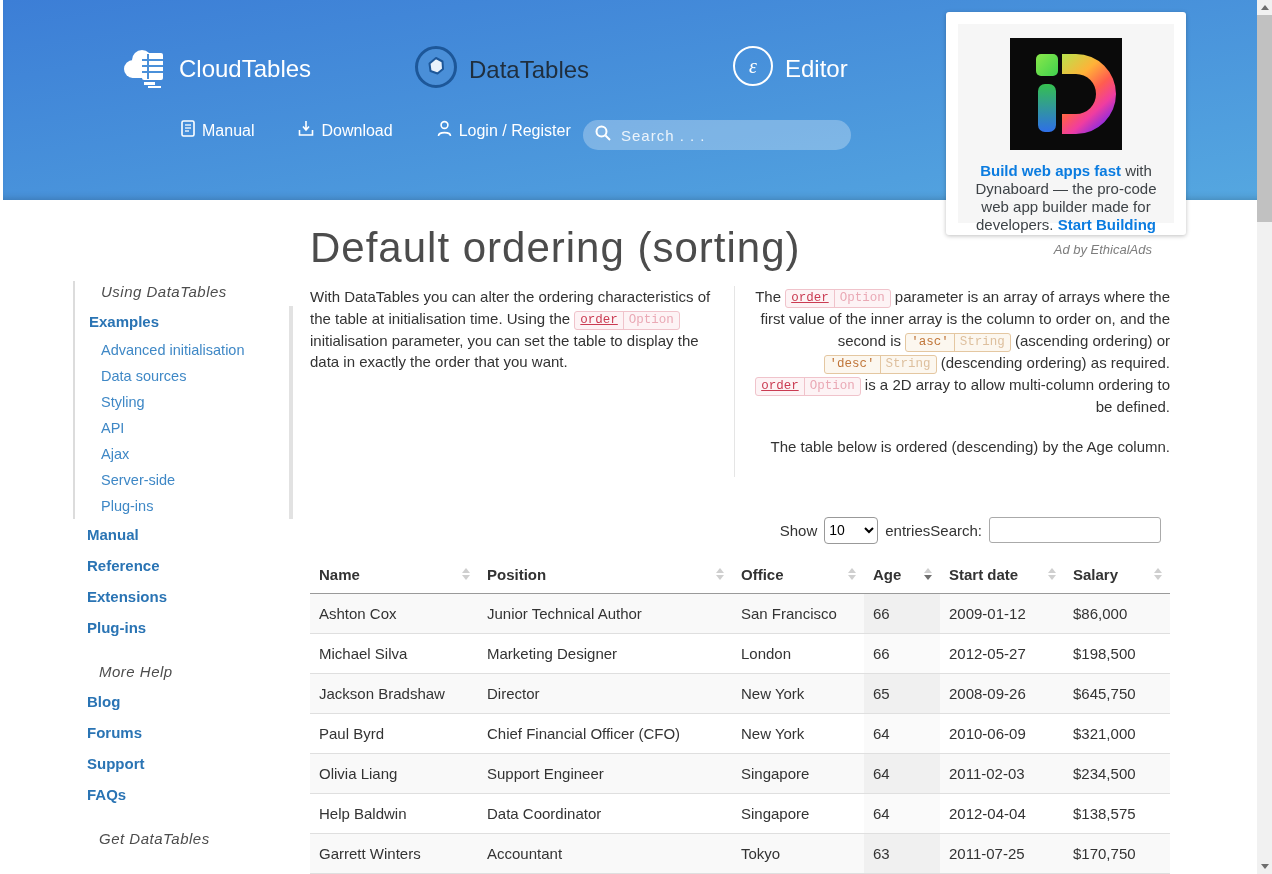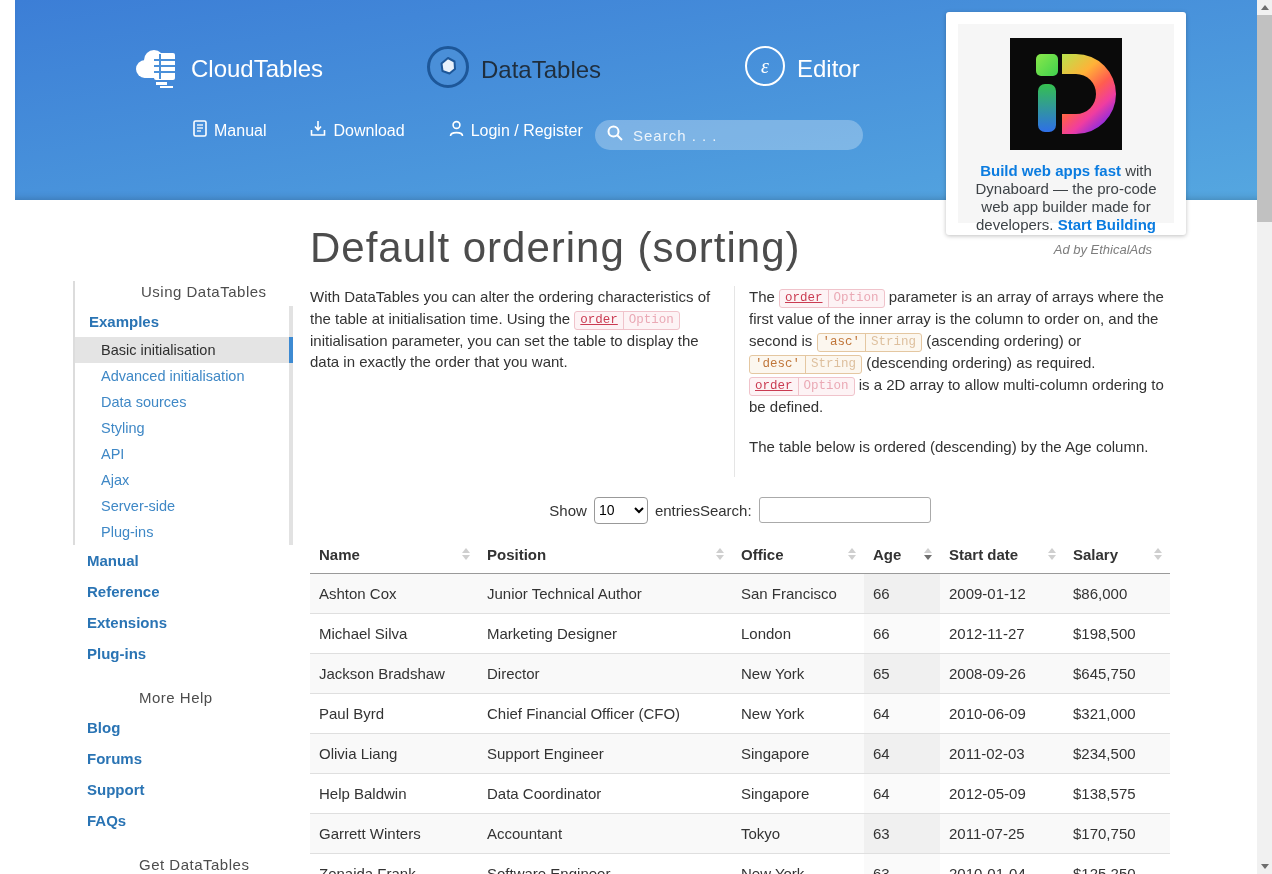--- a/index.html
+++ b/index.html
@@ -11,21 +11,21 @@
   .page-scrollbar { position:absolute; right:0; top:0; width:15px; height:874px;
     background:#f1f1f1; z-index:60; }
   .sb-btn { position:absolute; left:0; width:15px; height:15px; display:flex;
     align-items:center; justify-content:center; background:#f1f1f1; }
   .sb-btn.up { top:0; } .sb-btn.down { bottom:0; }
   .tri-u { width:0; height:0; border-left:4px solid transparent; border-right:4px solid transparent; border-bottom:5px solid #6e6e6e; }
   .tri-d { width:0; height:0; border-left:4px solid transparent; border-right:4px solid transparent; border-top:5px solid #6e6e6e; }
   .sb-thumb { position:absolute; left:0; top:15px; width:15px; height:207px; background:#c1c1c1; }
 
   
-  .header { position:absolute; left:15px; top:0; width:1257px; height:200px;
+  .header { position:absolute; left:3px; top:0; width:1257px; height:200px;
     background:linear-gradient(to bottom right,#3c7ed6,#55a7e0);
     box-shadow: inset 0 -6px 8px -6px rgba(0,0,0,.25); color:#fff; }
   .brand { position:absolute; display:flex; align-items:center; gap:10px; font-size:24px; }
   .brand-cloudtables { left:118px; top:44px; color:#fff; }
   .brand-datatables  { left:410px; top:44px; color:#1f2e3d; }
   .brand-editor      { left:728px; top:44px; color:#fff; }
   .nav { position:absolute; left:178px; top:120px; display:flex; align-items:center; gap:44px; }
   .nav-item { display:flex; align-items:center; gap:7px; font-size:16px; color:#fff; cursor:pointer; }
   .search-pill { position:absolute; left:580px; top:120px; width:268px; height:30px;
     border-radius:15px; background:rgba(255,255,255,.28); display:flex; align-items:center; padding:0 12px; gap:8px; }
@@ -38,53 +38,53 @@
     background:#fff; border-radius:3px; box-shadow:0 1px 4px rgba(0,0,0,.25); z-index:40; }
   .ad-inner { position:absolute; inset:12px; background:#f6f6f6; text-align:center; }
   .ad-logo { margin-top:14px; }
   .ad-text { font-size:15px; line-height:18px; color:#3e4347; padding:8px 10px 0 10px; }
   .ad-link { color:#0b7ce0; font-weight:bold; cursor:pointer; }
   .ad-attribution { position:absolute; left:946px; top:242px; width:206px; text-align:right;
     font-size:13px; font-style:italic; color:#7d7d7d; z-index:40; }
 
   
   .sidebar { position:absolute; left:73px; top:281px; width:220px; font-size:15px; }
-  .side-heading { color:#4d4d4d; padding:2px 0 6px 26px; letter-spacing:.5px;margin-left:40px; }
+  .side-heading { font-style:italic; color:#4d4d4d; padding:2px 0 6px 26px; letter-spacing:.5px; }
   .block-a { border-left:2px solid #dcdcdc; }
   .rail-wrap { position:relative; }
   .rail-wrap::after { content:''; position:absolute; right:0; top:0; bottom:0; width:4px; background:#e2e2e2; }
   .side-bold { display:block; color:#2a74b4; font-weight:bold; padding:7px 0 7px 14px; cursor:pointer; }
   .submenu-item { position:relative; display:block; color:#3f88c6; padding:5px 0 5px 26px;
     font-size:14.5px; cursor:pointer; }
   .submenu-item.active { background:#e4e4e4; color:#2f2f2f; }
   .submenu-item.active::after { content:''; position:absolute; right:0; top:0; height:100%; width:4px;
     background:#3d8ad2; z-index:2; }
   .side-section { margin-top:18px; }
 
   
   .main { position:absolute; left:310px; top:224px; width:860px; color:#333; }
   .page-title { font-size:42px; font-weight:100; color:#4c4c4c; margin:0 0 14px 0; letter-spacing:1px; }
   .intro { display:flex; }
   .intro-left { width:424px; padding-right:14px; }
   .col-divider { width:1px; background:#e5e5e5; }
-  .intro-right { flex:1; padding-left:14px; }
+  .intro-right { flex:1; padding-left:14px;text-align:right; }
   .intro p { font-size:15px; line-height:21.5px; margin:0 0 19px 0; }
   .codetag { display:inline-block; border:1px solid; border-radius:3px;
     font-family:"Liberation Mono","DejaVu Sans Mono",monospace; font-size:12.5px; line-height:15px;
     vertical-align:1px; white-space:nowrap; }
   .codetag span { display:inline-block; padding:1px 5px; }
   .codetag .p2 { border-left:1px solid; }
   .codetag.option { border-color:#f0c3cb; background:#fdf3f5; }
   .codetag.option .p1 { color:#ca3b52; text-decoration:underline; }
   .codetag.option .p2 { color:#eaa9b5; border-left-color:#f0c3cb; }
   .codetag.string { border-color:#e4c7a1; background:#fcf7ef; }
   .codetag.string .p1 { color:#c0763a; }
   .codetag.string .p2 { color:#ddbf9d; border-left-color:#e4c7a1; }
 
-  .controls { display:flex; justify-content:center; align-items:center; margin:20px 0 12px 0;
+  .controls { display:flex; justify-content:flex-end; align-items:center; margin:40px 0 12px 0;
     font-size:15px; padding:0 9px; }
   .controls .left, .controls .right { display:flex; align-items:center; gap:7px; }
   .len-select { width:54px; height:27px; border:1px solid #999; border-radius:4px; font-size:14px;
     font-family:"Liberation Sans",sans-serif; background:#fff; }
   .tbl-search { width:172px; height:26px; border:1px solid #aaa; border-radius:3px; padding:0 6px;
     font-size:14px; }
 
   table.dt { width:860px; border-collapse:collapse; font-size:15px; color:#333; table-layout:fixed; }
   table.dt th { text-align:left; font-weight:bold; padding:10px 24px 10px 9px;
     border-bottom:1px solid #9a9a9a; position:relative; cursor:pointer; }
@@ -219,21 +219,20 @@
     </div>
   </div>
   <div class="ad-attribution">Ad by EthicalAds</div>
 
   <div class="sidebar">
     <div class="block-a">
       <div class="side-heading">Using DataTables</div>
       <div class="rail-wrap">
         <a class="side-bold">Examples</a>
         <div id="submenu">
-            <a class="submenu-item active">Basic initialisation</a>
             <a class="submenu-item">Advanced initialisation</a>
             <a class="submenu-item">Data sources</a>
             <a class="submenu-item">Styling</a>
             <a class="submenu-item">API</a>
             <a class="submenu-item">Ajax</a>
             <a class="submenu-item">Server-side</a>
             <a class="submenu-item">Plug-ins</a>
           </div>
       </div>
     </div>
@@ -328,21 +327,21 @@
             <td>San Francisco</td>
             <td class="col-age">66</td>
             <td>2009-01-12</td>
             <td>$86,000</td>
           </tr>
           <tr>
             <td>Michael Silva</td>
             <td>Marketing Designer</td>
             <td>London</td>
             <td class="col-age">66</td>
-            <td>2012-11-27</td>
+            <td>2012-05-27</td>
             <td>$198,500</td>
           </tr>
           <tr>
             <td>Jackson Bradshaw</td>
             <td>Director</td>
             <td>New York</td>
             <td class="col-age">65</td>
             <td>2008-09-26</td>
             <td>$645,750</td>
           </tr>
@@ -360,21 +359,21 @@
             <td>Singapore</td>
             <td class="col-age">64</td>
             <td>2011-02-03</td>
             <td>$234,500</td>
           </tr>
           <tr>
             <td>Help Baldwin</td>
             <td>Data Coordinator</td>
             <td>Singapore</td>
             <td class="col-age">64</td>
-            <td>2012-05-09</td>
+            <td>2012-04-04</td>
             <td>$138,575</td>
           </tr>
           <tr>
             <td>Garrett Winters</td>
             <td>Accountant</td>
             <td>Tokyo</td>
             <td class="col-age">63</td>
             <td>2011-07-25</td>
             <td>$170,750</td>
           </tr>

